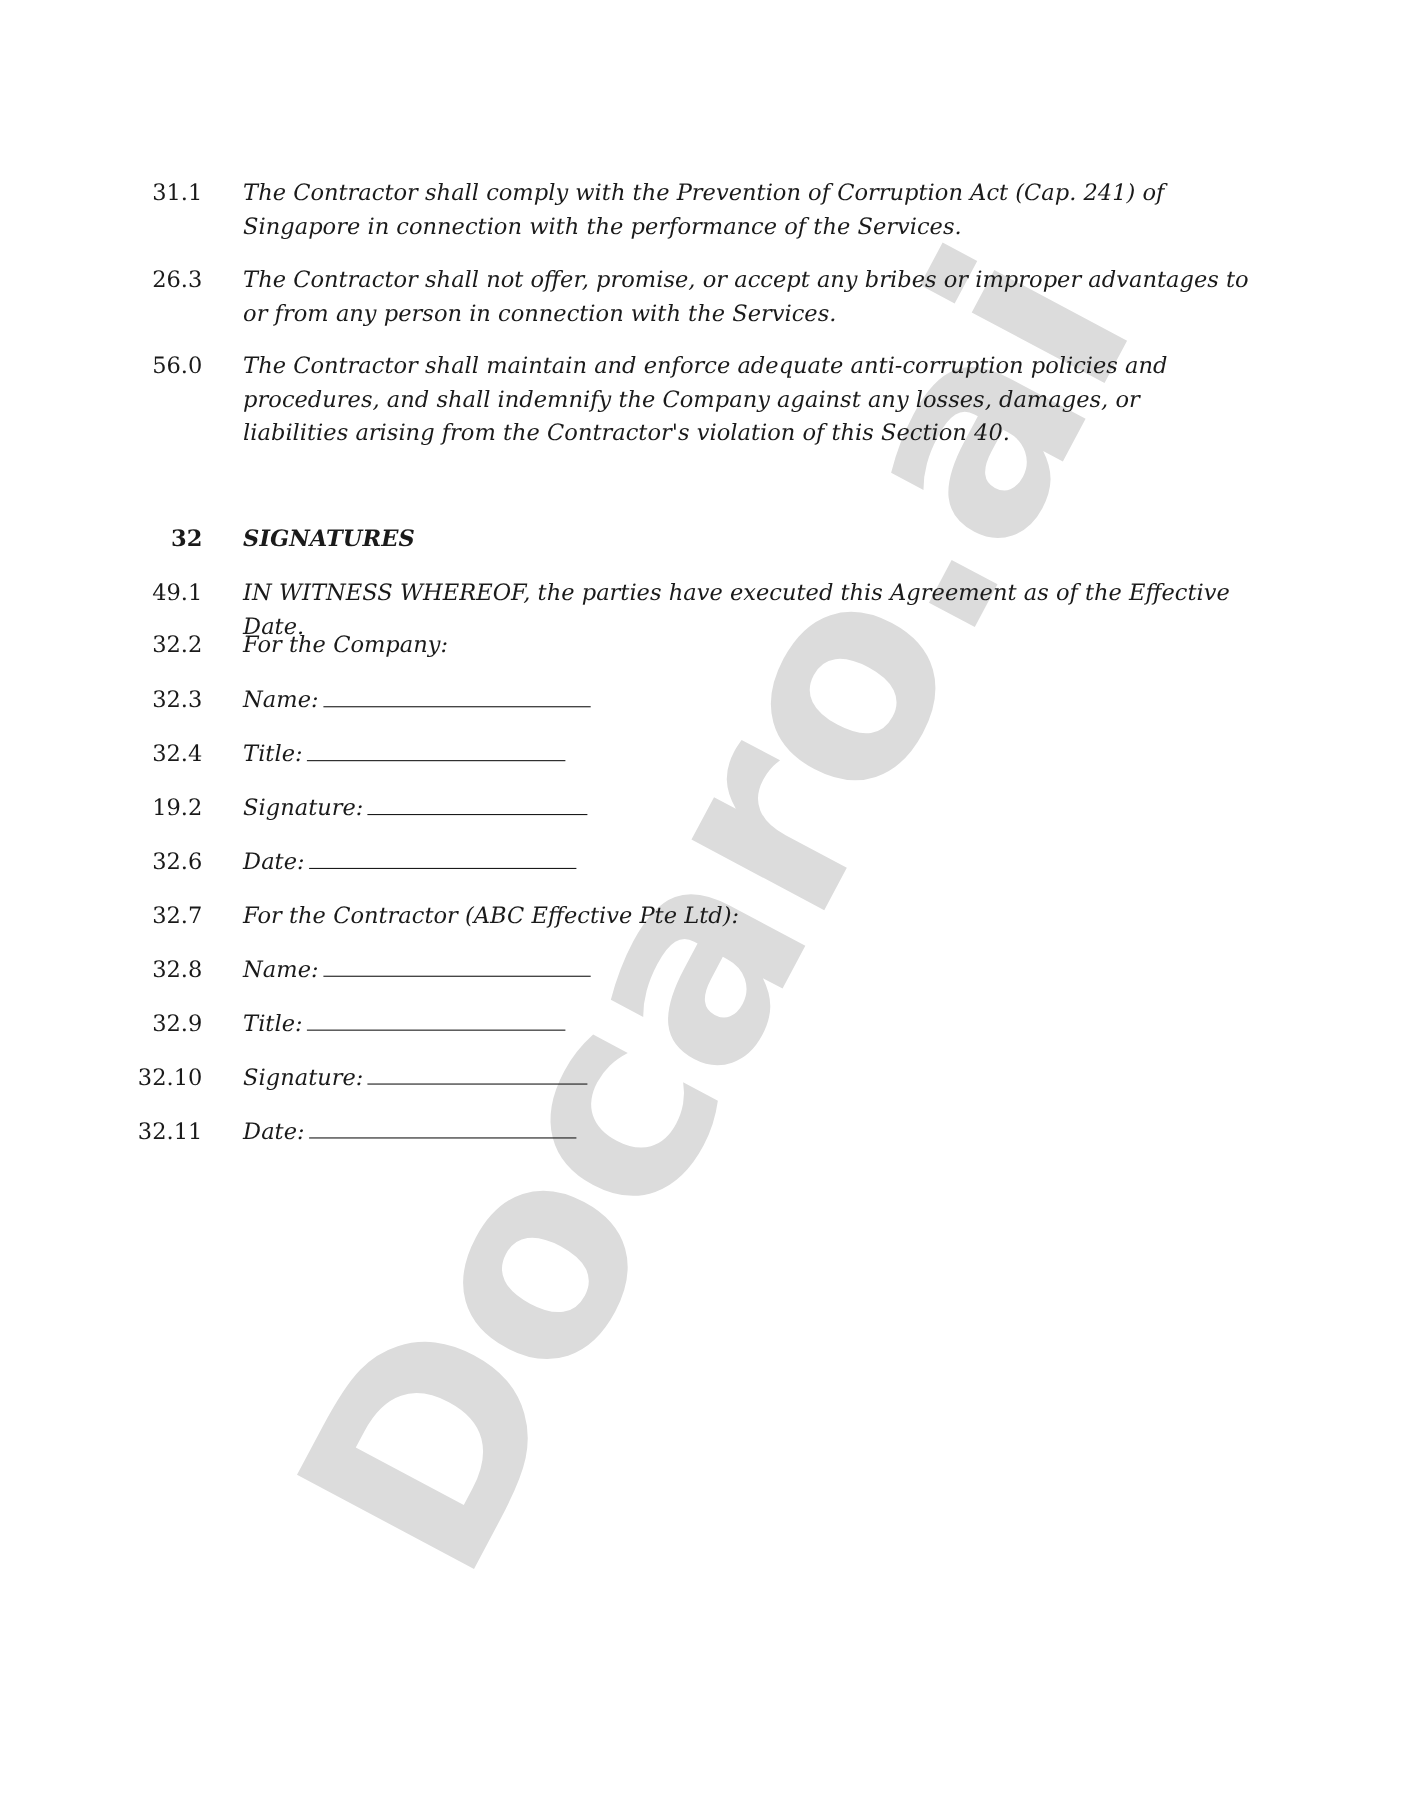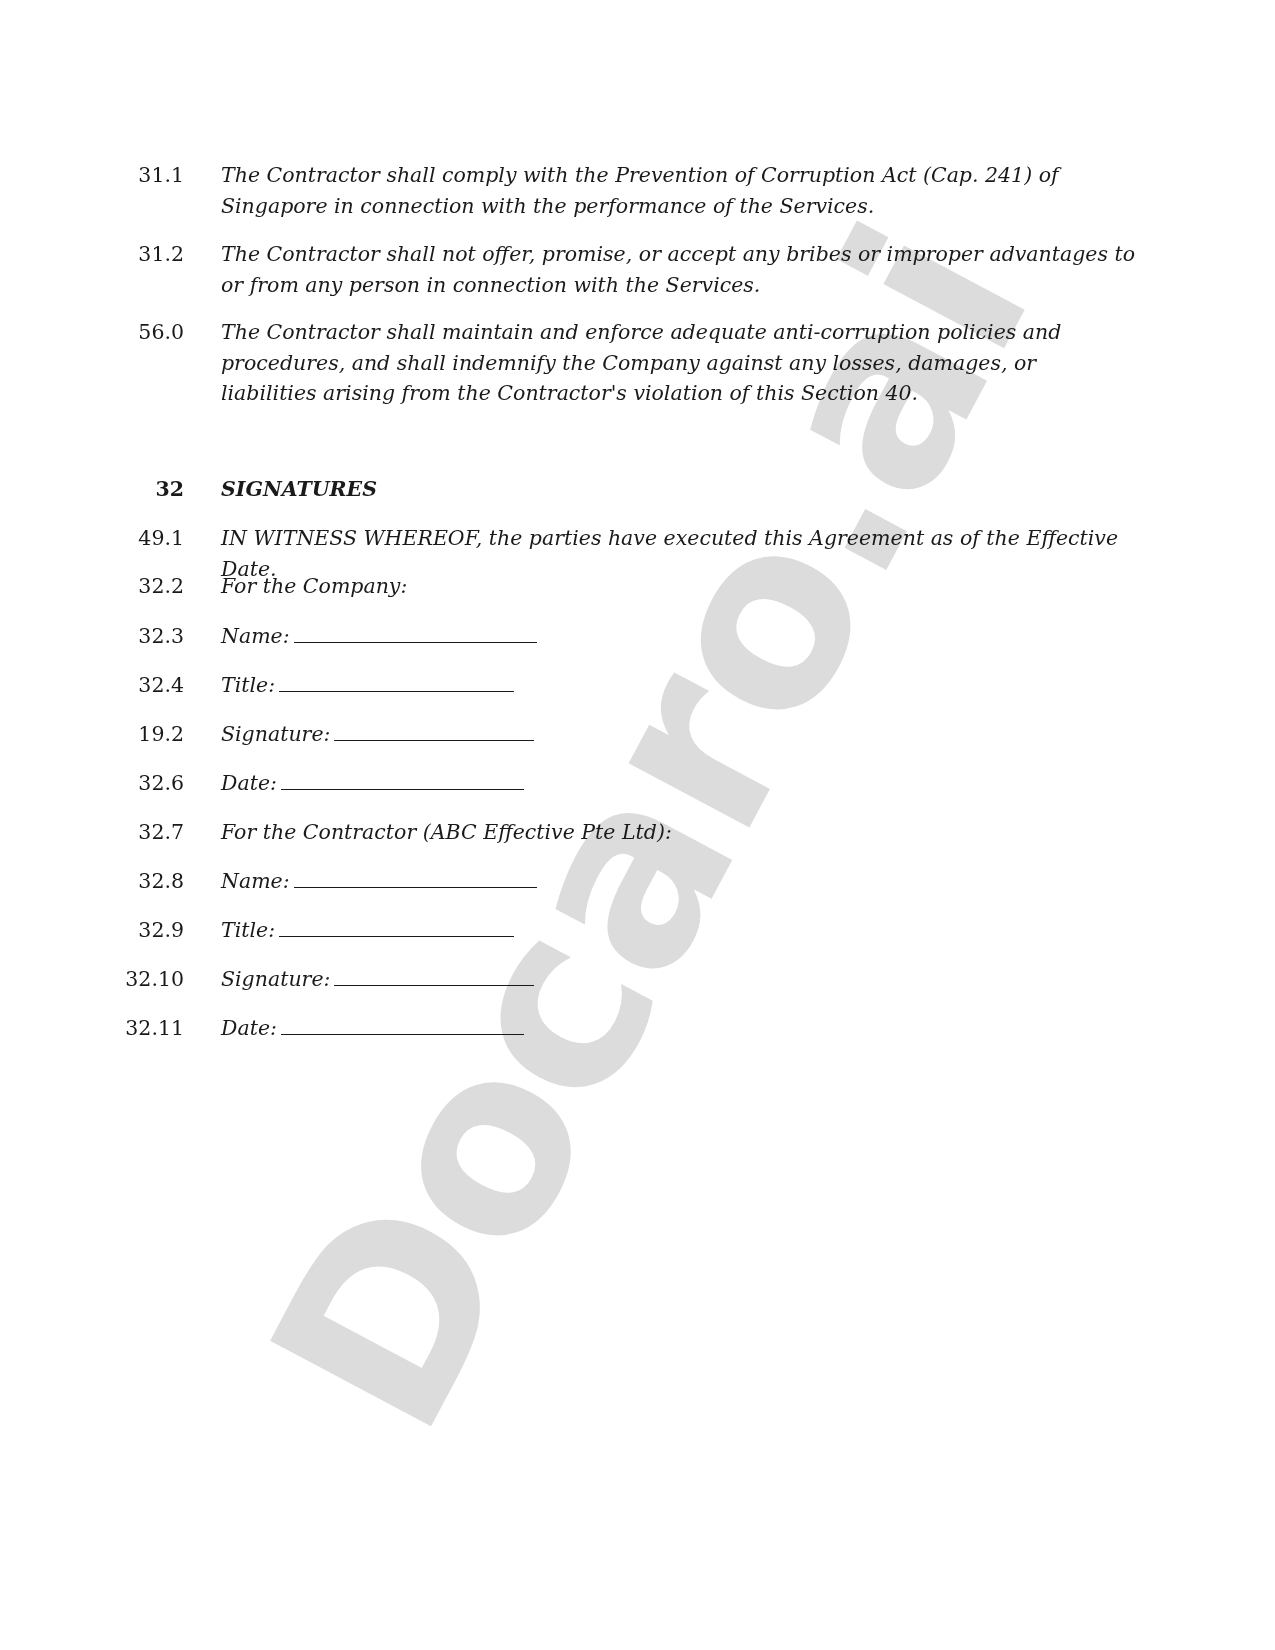--- a/index.html
+++ b/index.html
@@ -23,21 +23,21 @@
   <span>Docaro.ai</span>
 </div>
 
 <div class="content">
 
   <div class="row" style="top:160px;">
     <span class="num">31.1</span>
     <span class="txt">The Contractor shall comply with the Prevention of Corruption Act (Cap. 241) of Singapore in connection with the performance of the Services.</span>
   </div>
   <div class="row" style="top:239px;">
-    <span class="num">31.2</span>
+    <span class="num">26.3</span>
     <span class="txt">The Contractor shall not offer, promise, or accept any bribes or improper advantages to or from any person in connection with the Services.</span>
   </div>
   <div class="row" style="top:317px;">
     <span class="num">56.0</span>
     <span class="txt">The Contractor shall maintain and enforce adequate anti-corruption policies and procedures, and shall indemnify the Company against any losses, damages, or liabilities arising from the Contractor's violation of this Section 40.</span>
   </div>
 
   <div class="row bold" style="top:474px;">
     <span class="num">32</span>
     <span class="txt">SIGNATURES</span>

